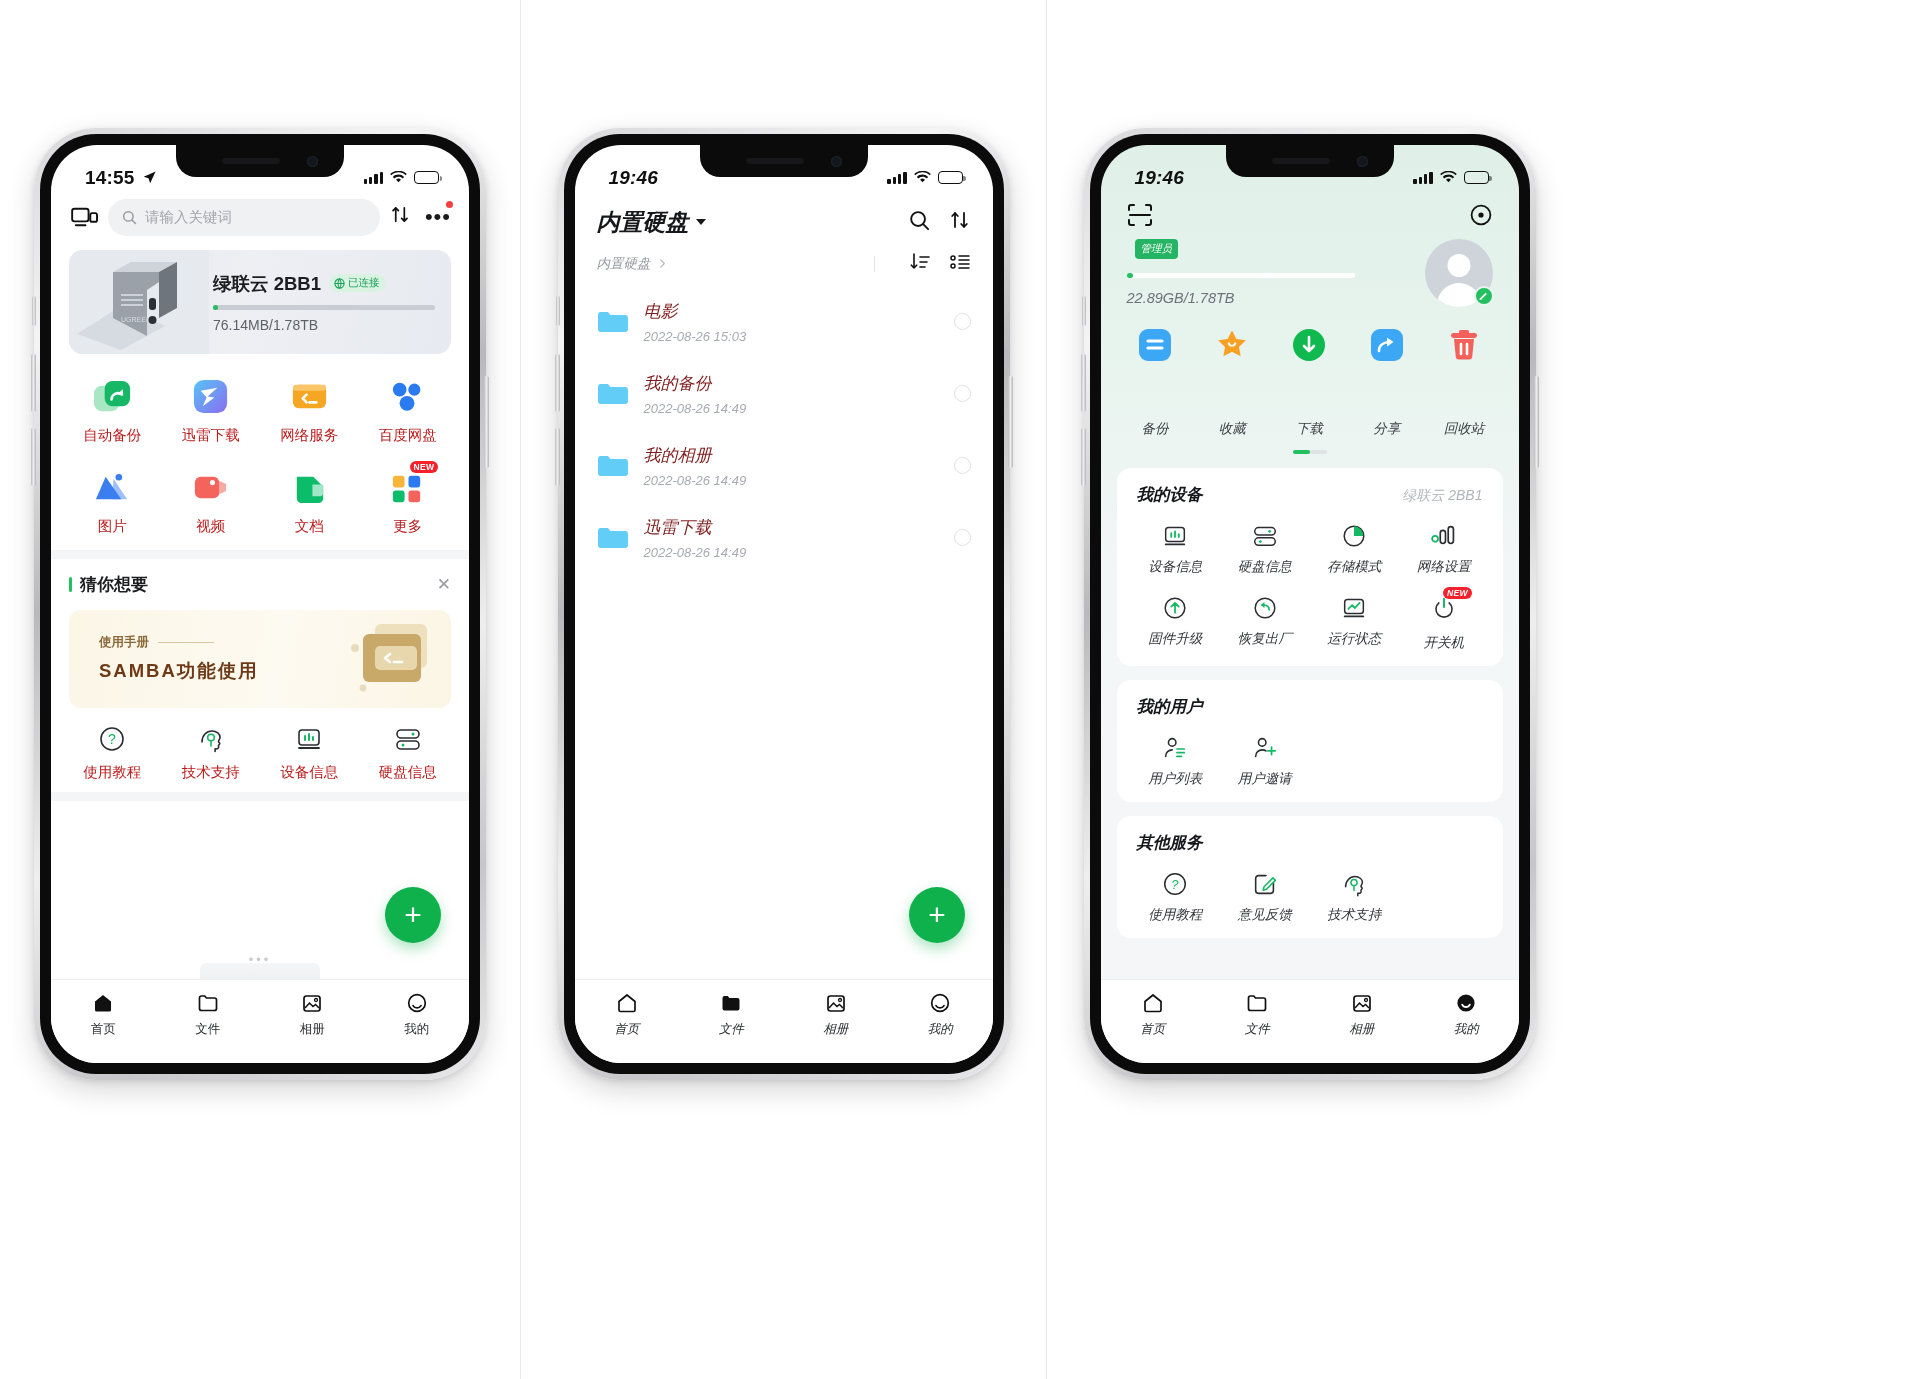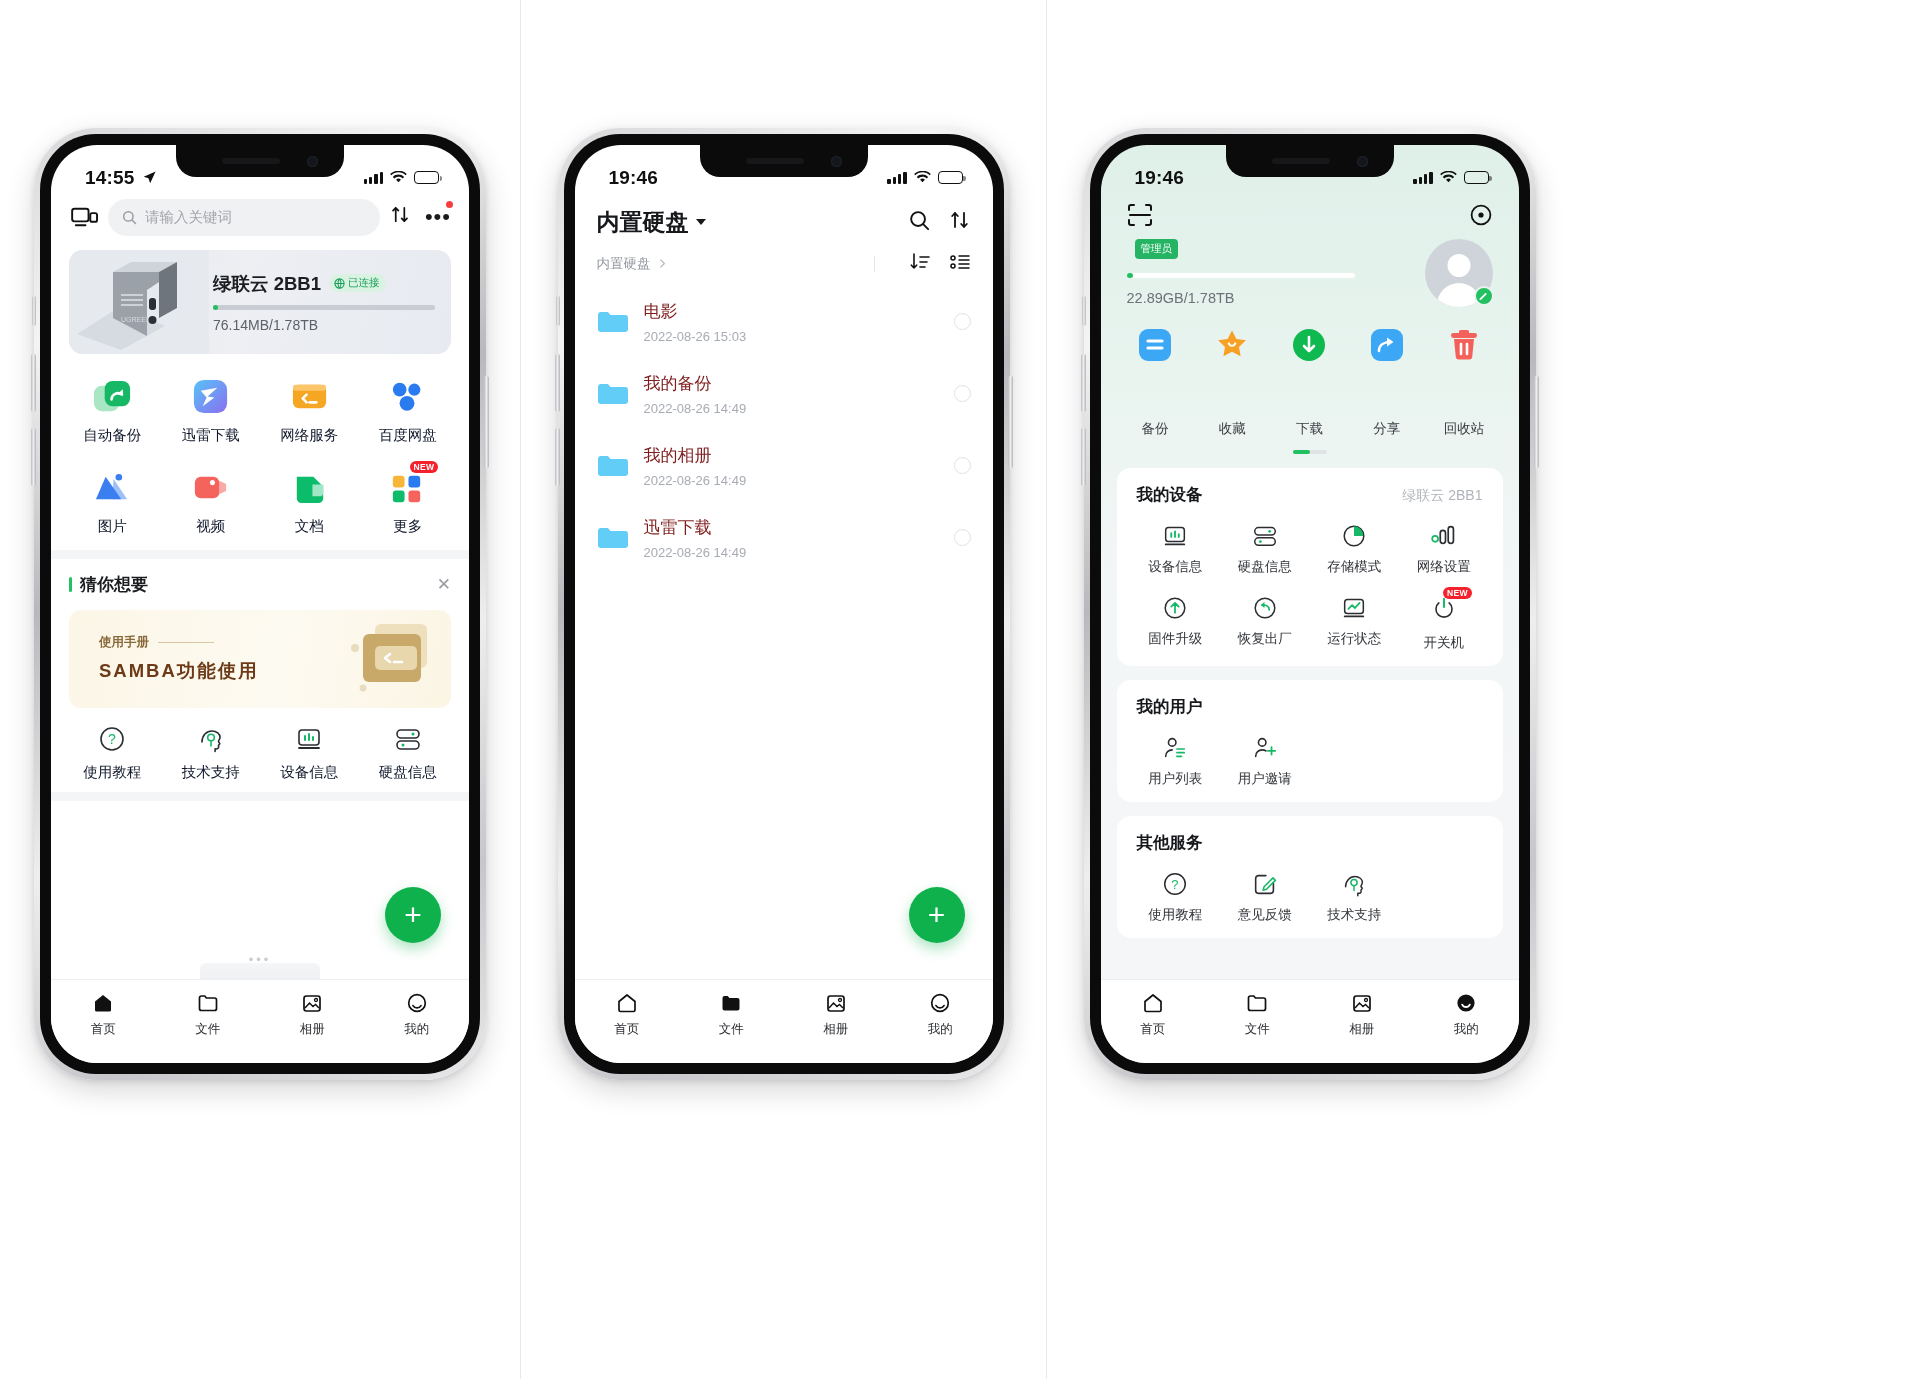--- a/index.html
+++ b/index.html
@@ -12,21 +12,21 @@
   .stage { position: relative; width: 1920px; height: 1379px; display: flex; }
   .panel {
     position: relative;
     width: 520px;
     height: 1207px;
     display: flex;
     align-items: center;
     justify-content: center;
     background: #ffffff;
   }
-  .panel.p2, .panel.p3 { width: 525px; }
+  .panel.p2, .panel.p3 { width: 525px; font-style: italic; }
   .divider {
     width: 1px; height: 1379px; background: #e9e9ec; flex: 0 0 1px;
   }
 
   
   .phone {
     position: relative;
     width: 452px;
     height: 952px;
     border-radius: 62px;
@@ -85,21 +85,21 @@
   .bars i { width: 3.3px; background: #111; border-radius: 1px; display: block; }
   .bars i:nth-child(1){height:5px}.bars i:nth-child(2){height:7.5px}
   .bars i:nth-child(3){height:10px}.bars i:nth-child(4){height:12.5px}
   .batt { width: 25px; height: 13px; border: 1.6px solid #111; border-radius: 4px; position: relative; padding: 1.6px; }
   .batt::after { content:""; position:absolute; right:-4px; top:4px; width:2.2px; height:5px;
                  background:#111; border-radius:0 2px 2px 0; opacity:.5; }
   .batt .lvl { height: 100%; background: #111; border-radius: 2px; }
   .grid4 { display: grid; grid-template-columns: repeat(4,1fr); }
   .grid5 { display: grid; grid-template-columns: repeat(5,1fr); }
   .cell { display: flex; flex-direction: column; align-items: center; gap: 9px; }
-  .cell-lbl { font-size: 14.5px; color: #0f172a; }
+  .cell-lbl { font-size: 14.5px; color: #b91c1c; }
   .app-ico { width: 41px; height: 41px; position: relative; }
 
   
   .p1 .screen { background: #fff; }
   .p1-top { padding: 0 18px 0 20px; display: flex; align-items: center; gap: 10px; }
   .cast-ico { width: 27px; height: 24px; position: relative; flex: 0 0 auto; }
   .search-box {
     flex: 1 1 auto; height: 37px; background: #f0f1f3; border-radius: 19px;
     display: flex; align-items: center; gap: 8px; padding: 0 14px;
   }

